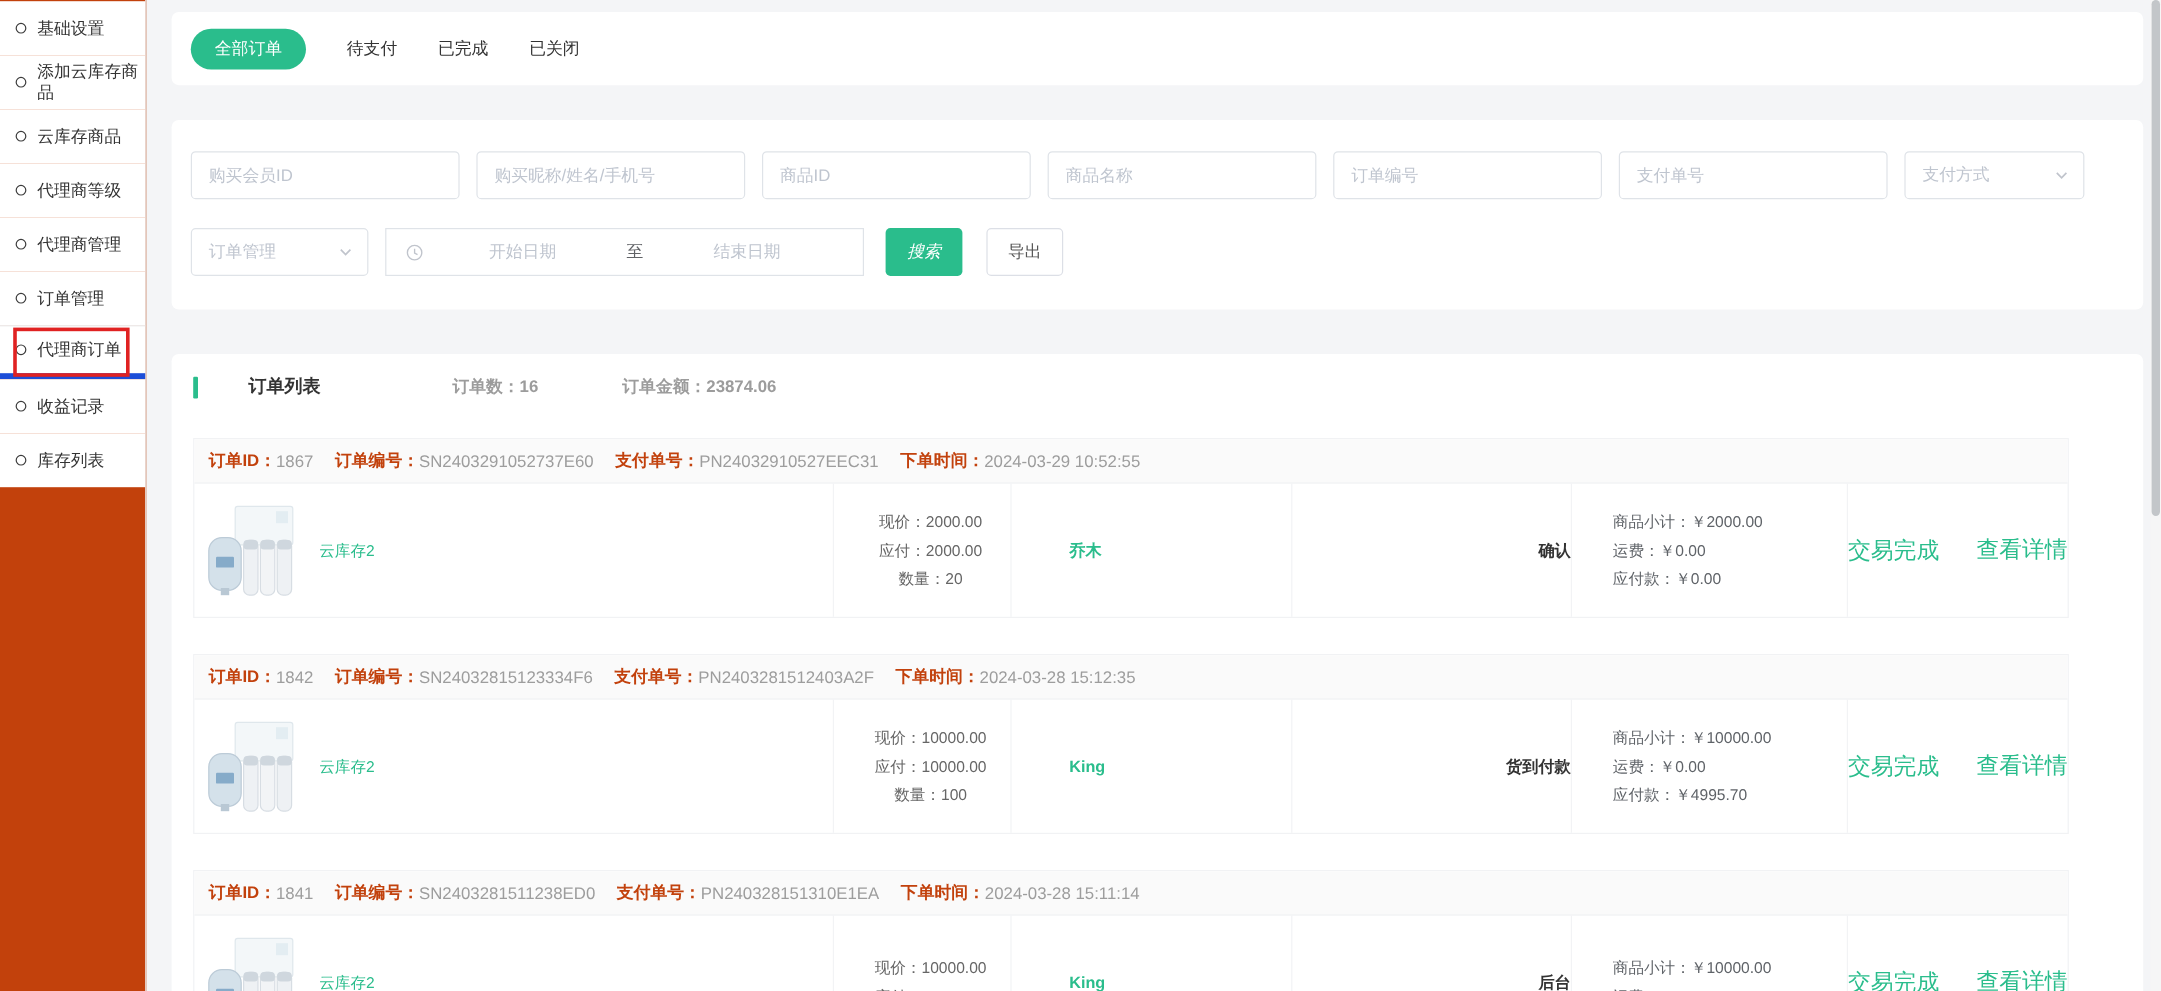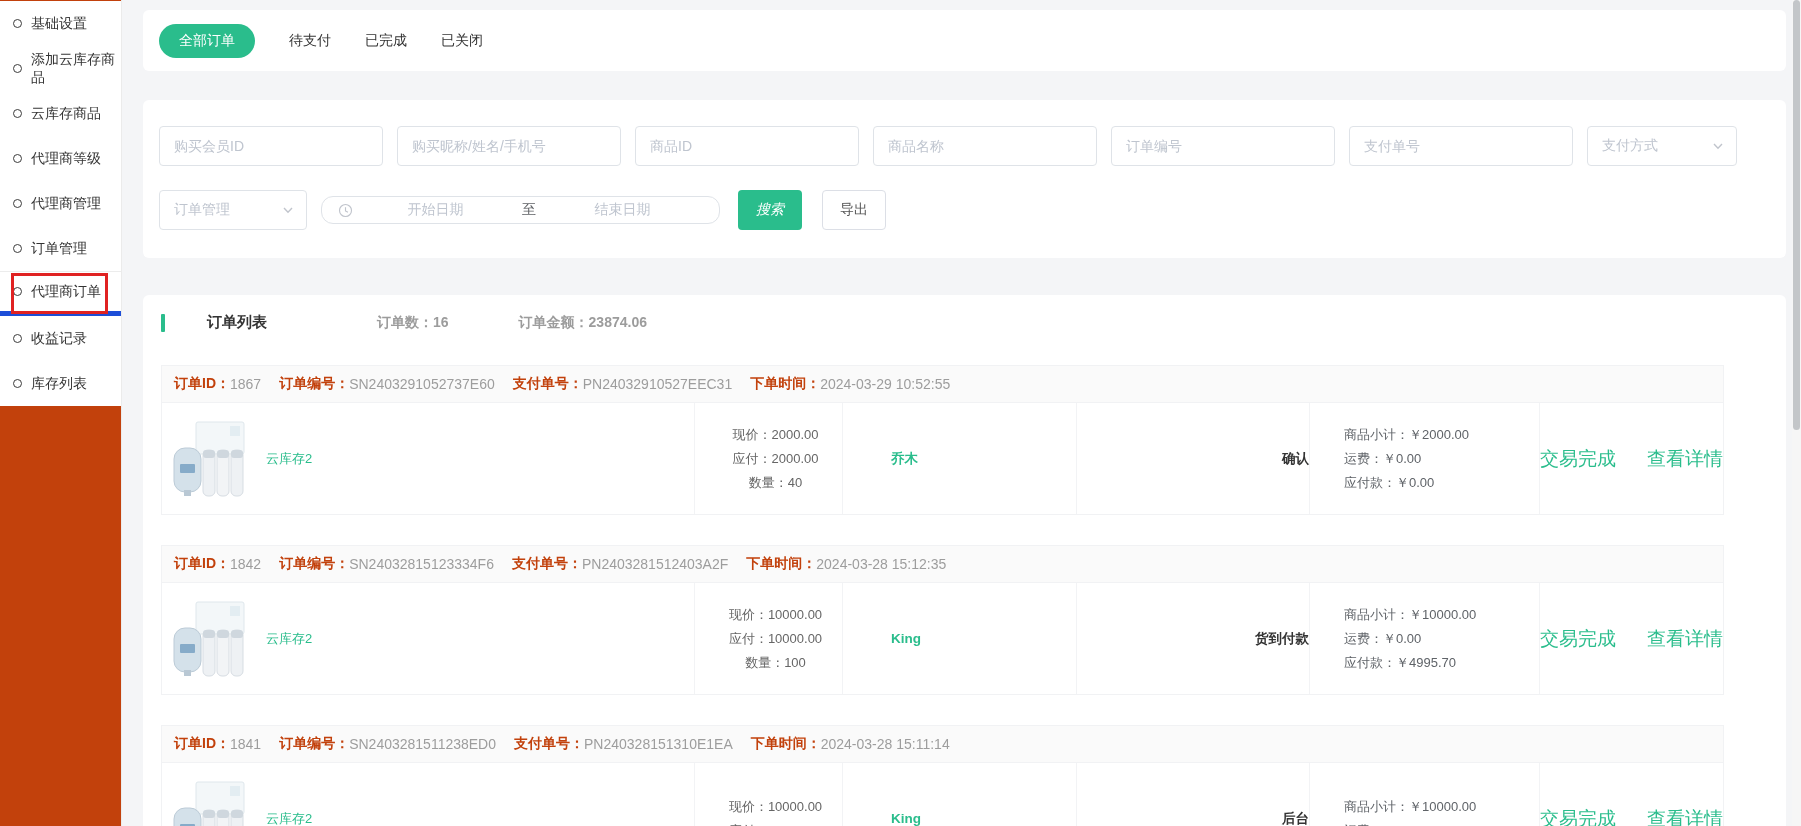--- a/index.html
+++ b/index.html
@@ -54,21 +54,21 @@
   .f-input::placeholder { color: #bfc5cf; opacity: 1; }
   .w200 { width: 224px; margin-right: 14px; }
   .select-box {
     height: 40px; border: 1px solid #dfe3e8; border-radius: 4px; background: #fff;
     display: flex; align-items: center; justify-content: space-between;
     padding: 0 12px 0 14px; font-size: 14px; color: #bfc5cf; cursor: pointer;
   }
   .sel-pay { width: 150px; }
   .sel-time { width: 148px; margin-right: 14px; }
   .date-range {
-    width: 399px; height: 28px; border: 1px solid #dfe3e8; border-radius: 12px;
+    width: 399px; height: 40px; border: 1px solid #dfe3e8; border-radius: 0;
     background: #fff; display: flex; align-items: center; padding: 0 14px 0 16px;
     font-size: 14px; margin-right: 18px;
   }
   .date-ph { flex: 1; text-align: center; color: #bfc5cf; }
   .date-sep { color: #606266; padding: 0 4px; }
   .btn {
     height: 40px; width: 64px; border-radius: 4px; font-size: 14px; cursor: pointer;
     display: inline-flex; align-items: center; justify-content: center;
     font-family: inherit;
   }
@@ -255,21 +255,21 @@
               <rect x="59" y="30" width="12" height="46" rx="5" fill="#eef1f4" stroke="#d7dde3"></rect>
               <rect x="31" y="30" width="12" height="8" rx="3" fill="#cfd7de"></rect>
               <rect x="45" y="30" width="12" height="8" rx="3" fill="#cfd7de"></rect>
               <rect x="59" y="30" width="12" height="8" rx="3" fill="#cfd7de"></rect>
             </svg>
             <span class="product-name">云库存2</span>
           </div>
           <div class="col col-price">
             <span>现价：2000.00</span>
             <span>应付：2000.00</span>
-            <span>数量：40</span>
+            <span>数量：20</span>
           </div>
           <div class="col col-buyer">
             <span>乔木</span>
           </div>
           <div class="col col-paytype">
             <span>确认</span>
           </div>
           <div class="col col-totals">
             <span>商品小计：￥2000.00</span>
             <span>运费：￥0.00</span>

